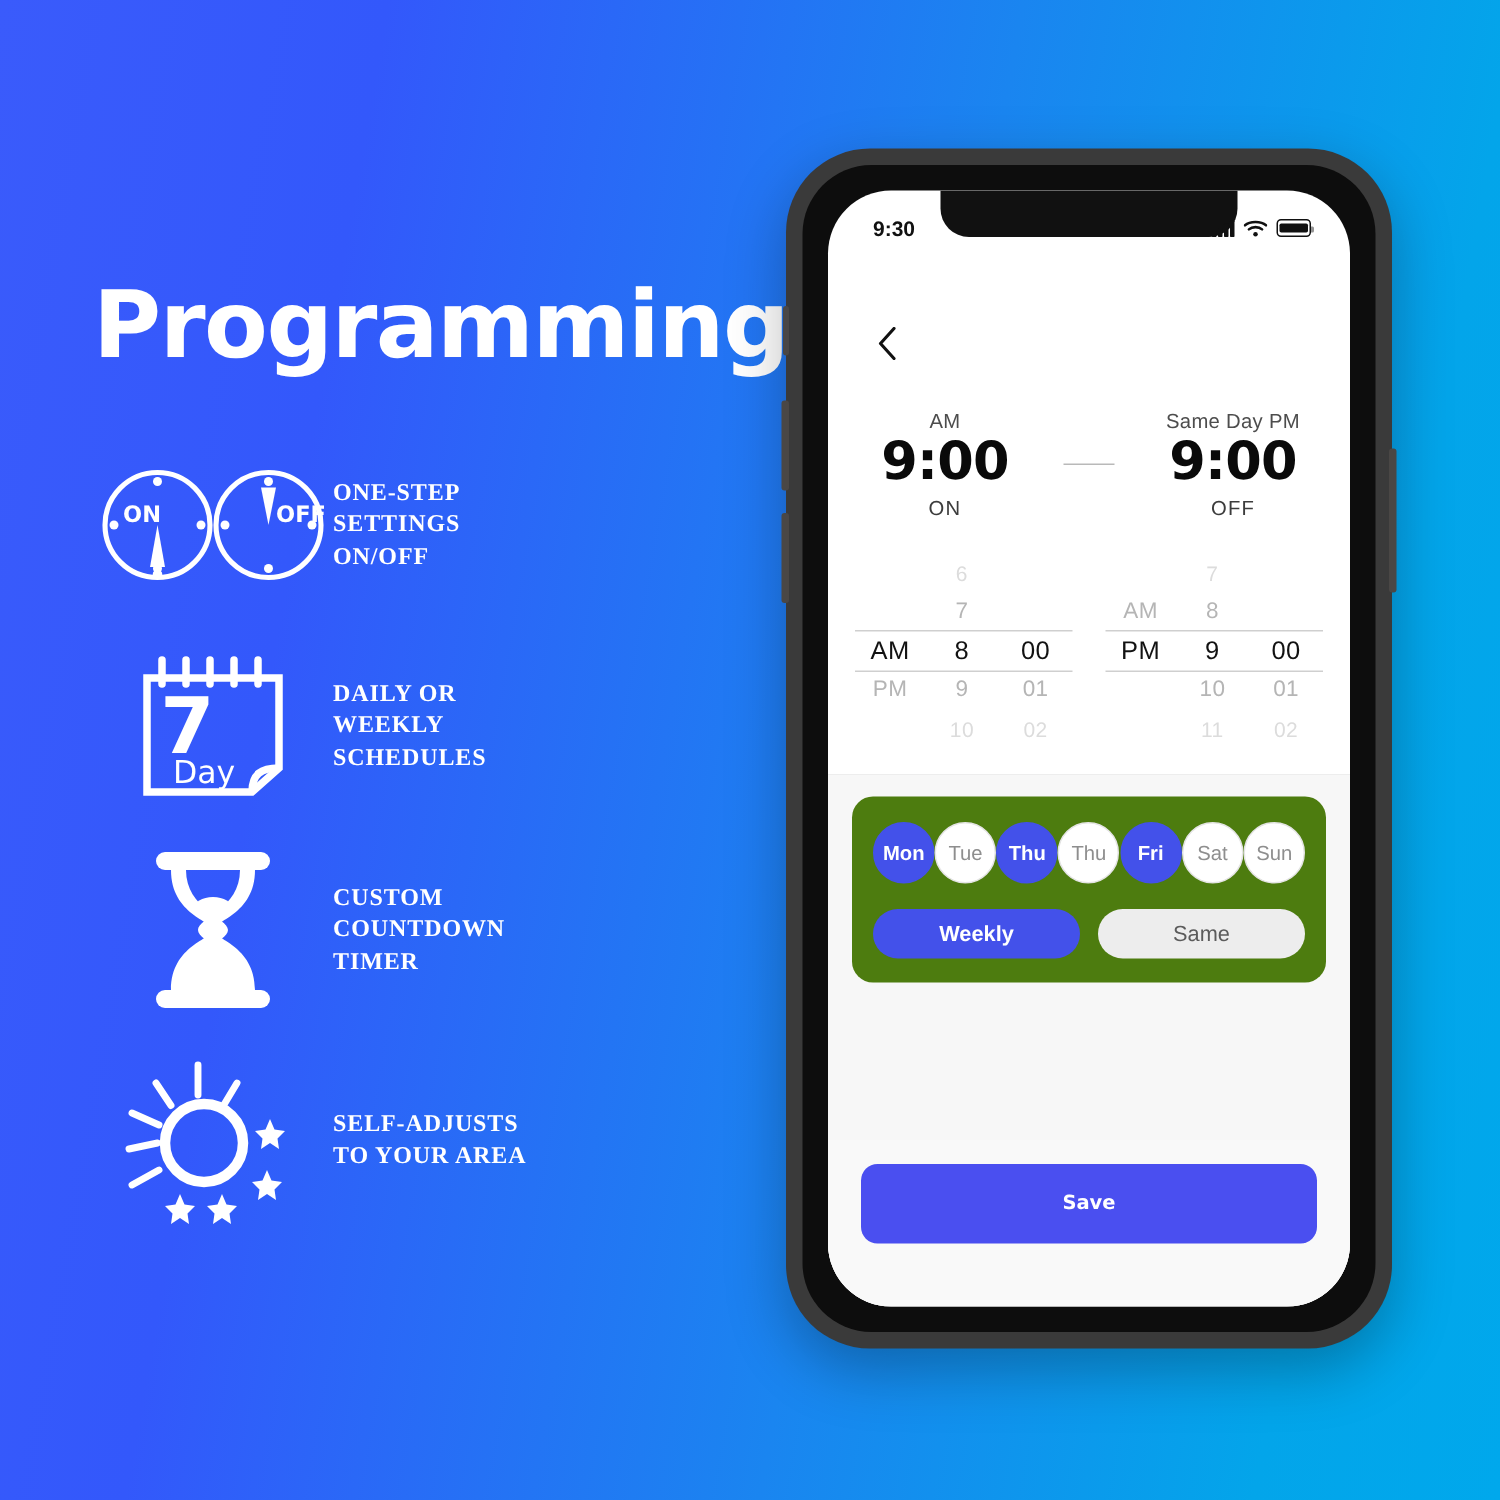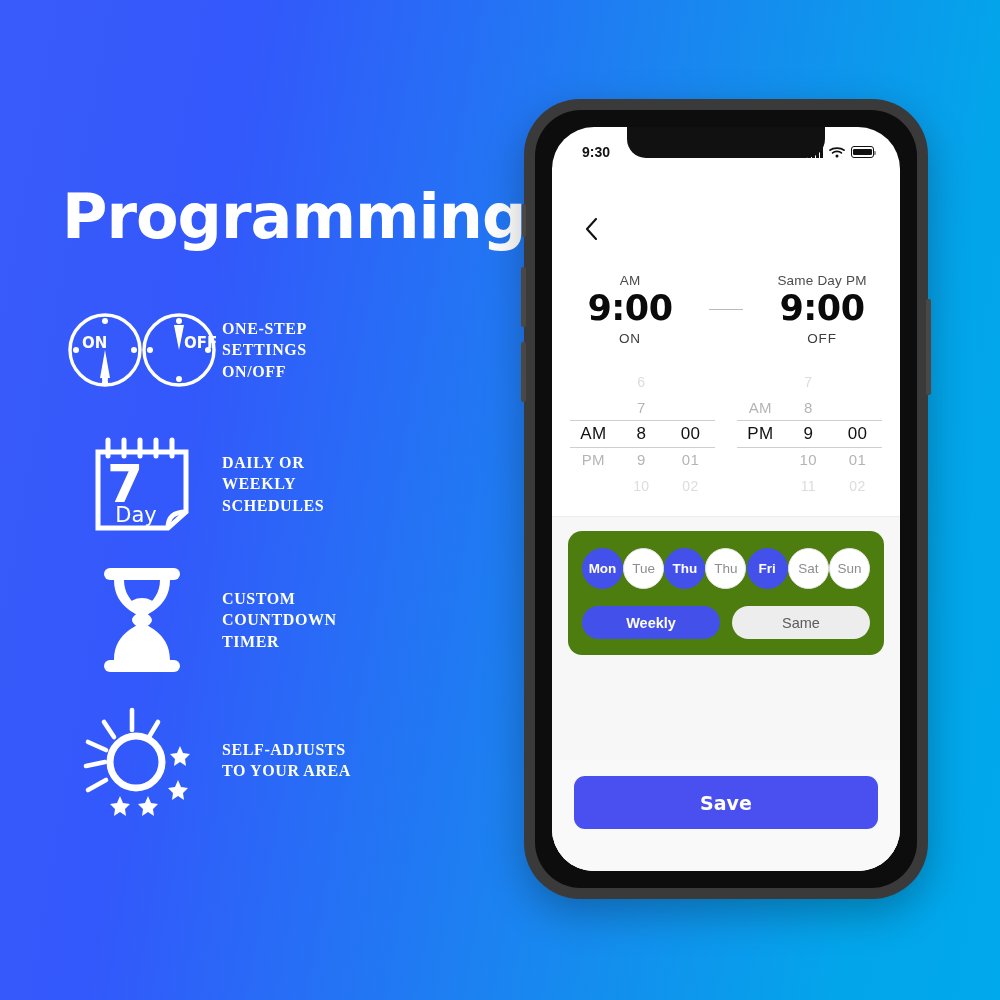--- a/index.html
+++ b/index.html
@@ -250,21 +250,21 @@
   .save-wrap {
     position: absolute; left: 0; right: 0; bottom: 0;
     background: #f9f9f9;
     padding: 16px 22px 42px;
   }
   .save-btn {
     height: 53px; border-radius: 11px;
     background: #4a4ff0;
     color: #ffffff;
     display: flex; align-items: center; justify-content: center;
-    font-size: 19px; font-weight: 700;
+    font-size: 13px; font-weight: 700;
     cursor: pointer;
     font-family: "DejaVu Sans", sans-serif;
   }
   .screen-body {
     display: flex; flex-direction: column;
     height: calc(100% - 44px);
   }
 </style>
 </head>
 <body>

